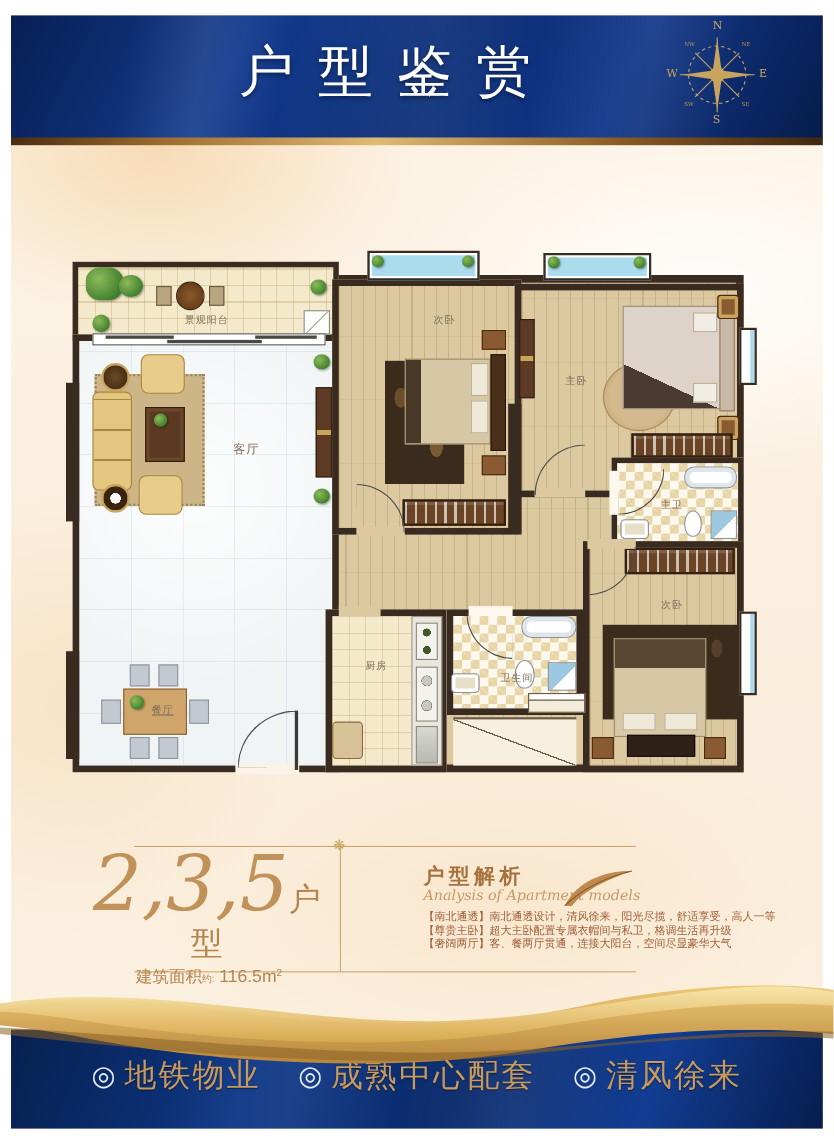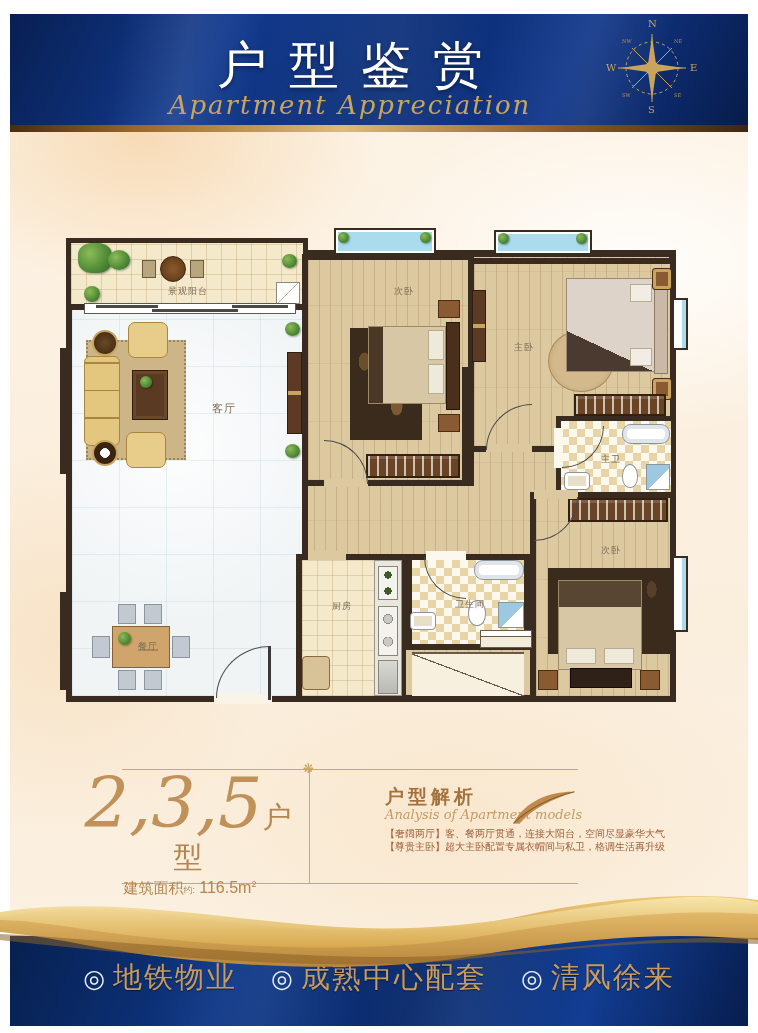--- a/index.html
+++ b/index.html
@@ -73,21 +73,20 @@
 </head>
 <body>
 
 <div class="poster">
   <div class="abs paper"></div>
 
   <div class="abs header">
     <div class="sheen"></div>
   </div>
   <div class="abs h-title">户型鉴赏</div>
-  <div class="abs h-sub">Apartment Appreciation</div>
   <div class="abs goldbar"></div>
 
   <div class="abs compass">
     <svg width="92" height="96" viewBox="0 0 92 96">
       <g stroke="#c9a45c" fill="none" stroke-width="1">
         <circle cx="46" cy="48" r="26" stroke-dasharray="3 3"></circle>
         <line x1="46" y1="14" x2="46" y2="82"></line>
         <line x1="12" y1="48" x2="80" y2="48"></line>
         <line x1="26" y1="28" x2="66" y2="68"></line>
         <line x1="66" y1="28" x2="26" y2="68"></line>
@@ -242,21 +241,21 @@
 
   <div class="abs" style="left:426px;top:551px;width:40px;height:9px;background:#fcf8ee;"></div>
   <div class="abs" style="left:424px;top:557px;width:42px;height:42px;border-bottom:1.5px solid #4a4a4a;border-left:1.5px solid #4a4a4a;border-bottom-left-radius:100%;"></div>
 
   <div class="abs" style="left:308px;top:551px;width:38px;height:9px;background:#dcc9a0;"></div>
 
   <div class="abs rlabel" style="left:188px;top:291px;">景观阳台</div>
   <div class="abs rlabel big" style="left:224px;top:408px;">客厅</div>
   <div class="abs rlabel" style="left:148px;top:646px;text-decoration:underline;">餐厅</div>
   <div class="abs rlabel" style="left:342px;top:606px;">厨房</div>
-  <div class="abs rlabel" style="left:452px;top:604px;padding-left:36px;">卫生间</div>
+  <div class="abs rlabel" style="left:452px;top:617px;padding-left:36px;">卫生间</div>
   <div class="abs rlabel" style="left:404px;top:291px;">次卧</div>
   <div class="abs rlabel" style="left:524px;top:347px;">主卧</div>
   <div class="abs rlabel" style="left:611px;top:459px;">主卫</div>
   <div class="abs rlabel" style="left:611px;top:550px;">次卧</div>
 
   <div class="abs rule" style="left:122px;top:769px;width:456px;height:1px;"></div>
   <div class="abs rule" style="left:122px;top:883px;width:456px;height:1px;"></div>
   <div class="abs rule" style="left:309px;top:770px;width:1px;height:113px;"></div>
   <div class="abs" style="left:303px;top:761px;color:#c9a45c;font-size:13px;">❋</div>
 
@@ -270,22 +269,23 @@
 
   <div class="abs a-title" style="left:385px;top:784px;">户型解析</div>
   <div class="abs a-sub" style="left:385px;top:807px;">Analysis of Apartment models</div>
   <div class="abs" style="left:510px;top:792px;width:70px;height:32px;transform:rotate(-6deg);">
     <svg width="70" height="32" viewBox="0 0 70 32">
         <path d="M2,28 C16,6 44,0 66,3 C44,8 22,15 8,29 Z" fill="#c08a4e"></path>
         <path d="M2,28 C20,14 44,6 66,3" stroke="#8a5a24" stroke-width="1" fill="none"></path>
       </svg>
   </div>
   <div class="abs bullets" style="left:385px;top:828px;">
+    <div>【南北通透】南北通透设计，清风徐来，阳光尽揽，舒适享受，高人一等</div>
+    <div>【尊贵主卧】超大主卧配置专属衣帽间与私卫，格调生活再升级</div>
     <div>【奢阔两厅】客、餐两厅贯通，连接大阳台，空间尽显豪华大气</div>
-    <div>【尊贵主卧】超大主卧配置专属衣帽间与私卫，格调生活再升级</div>
   </div>
 
   <div class="abs footer">
     <div class="sheen"></div>
     <div class="f-items">
       <div class="f-item">
         <span class="f-dot">◎</span>
         <span class="f-label">地铁物业</span>
       </div>
       <div class="f-item">

